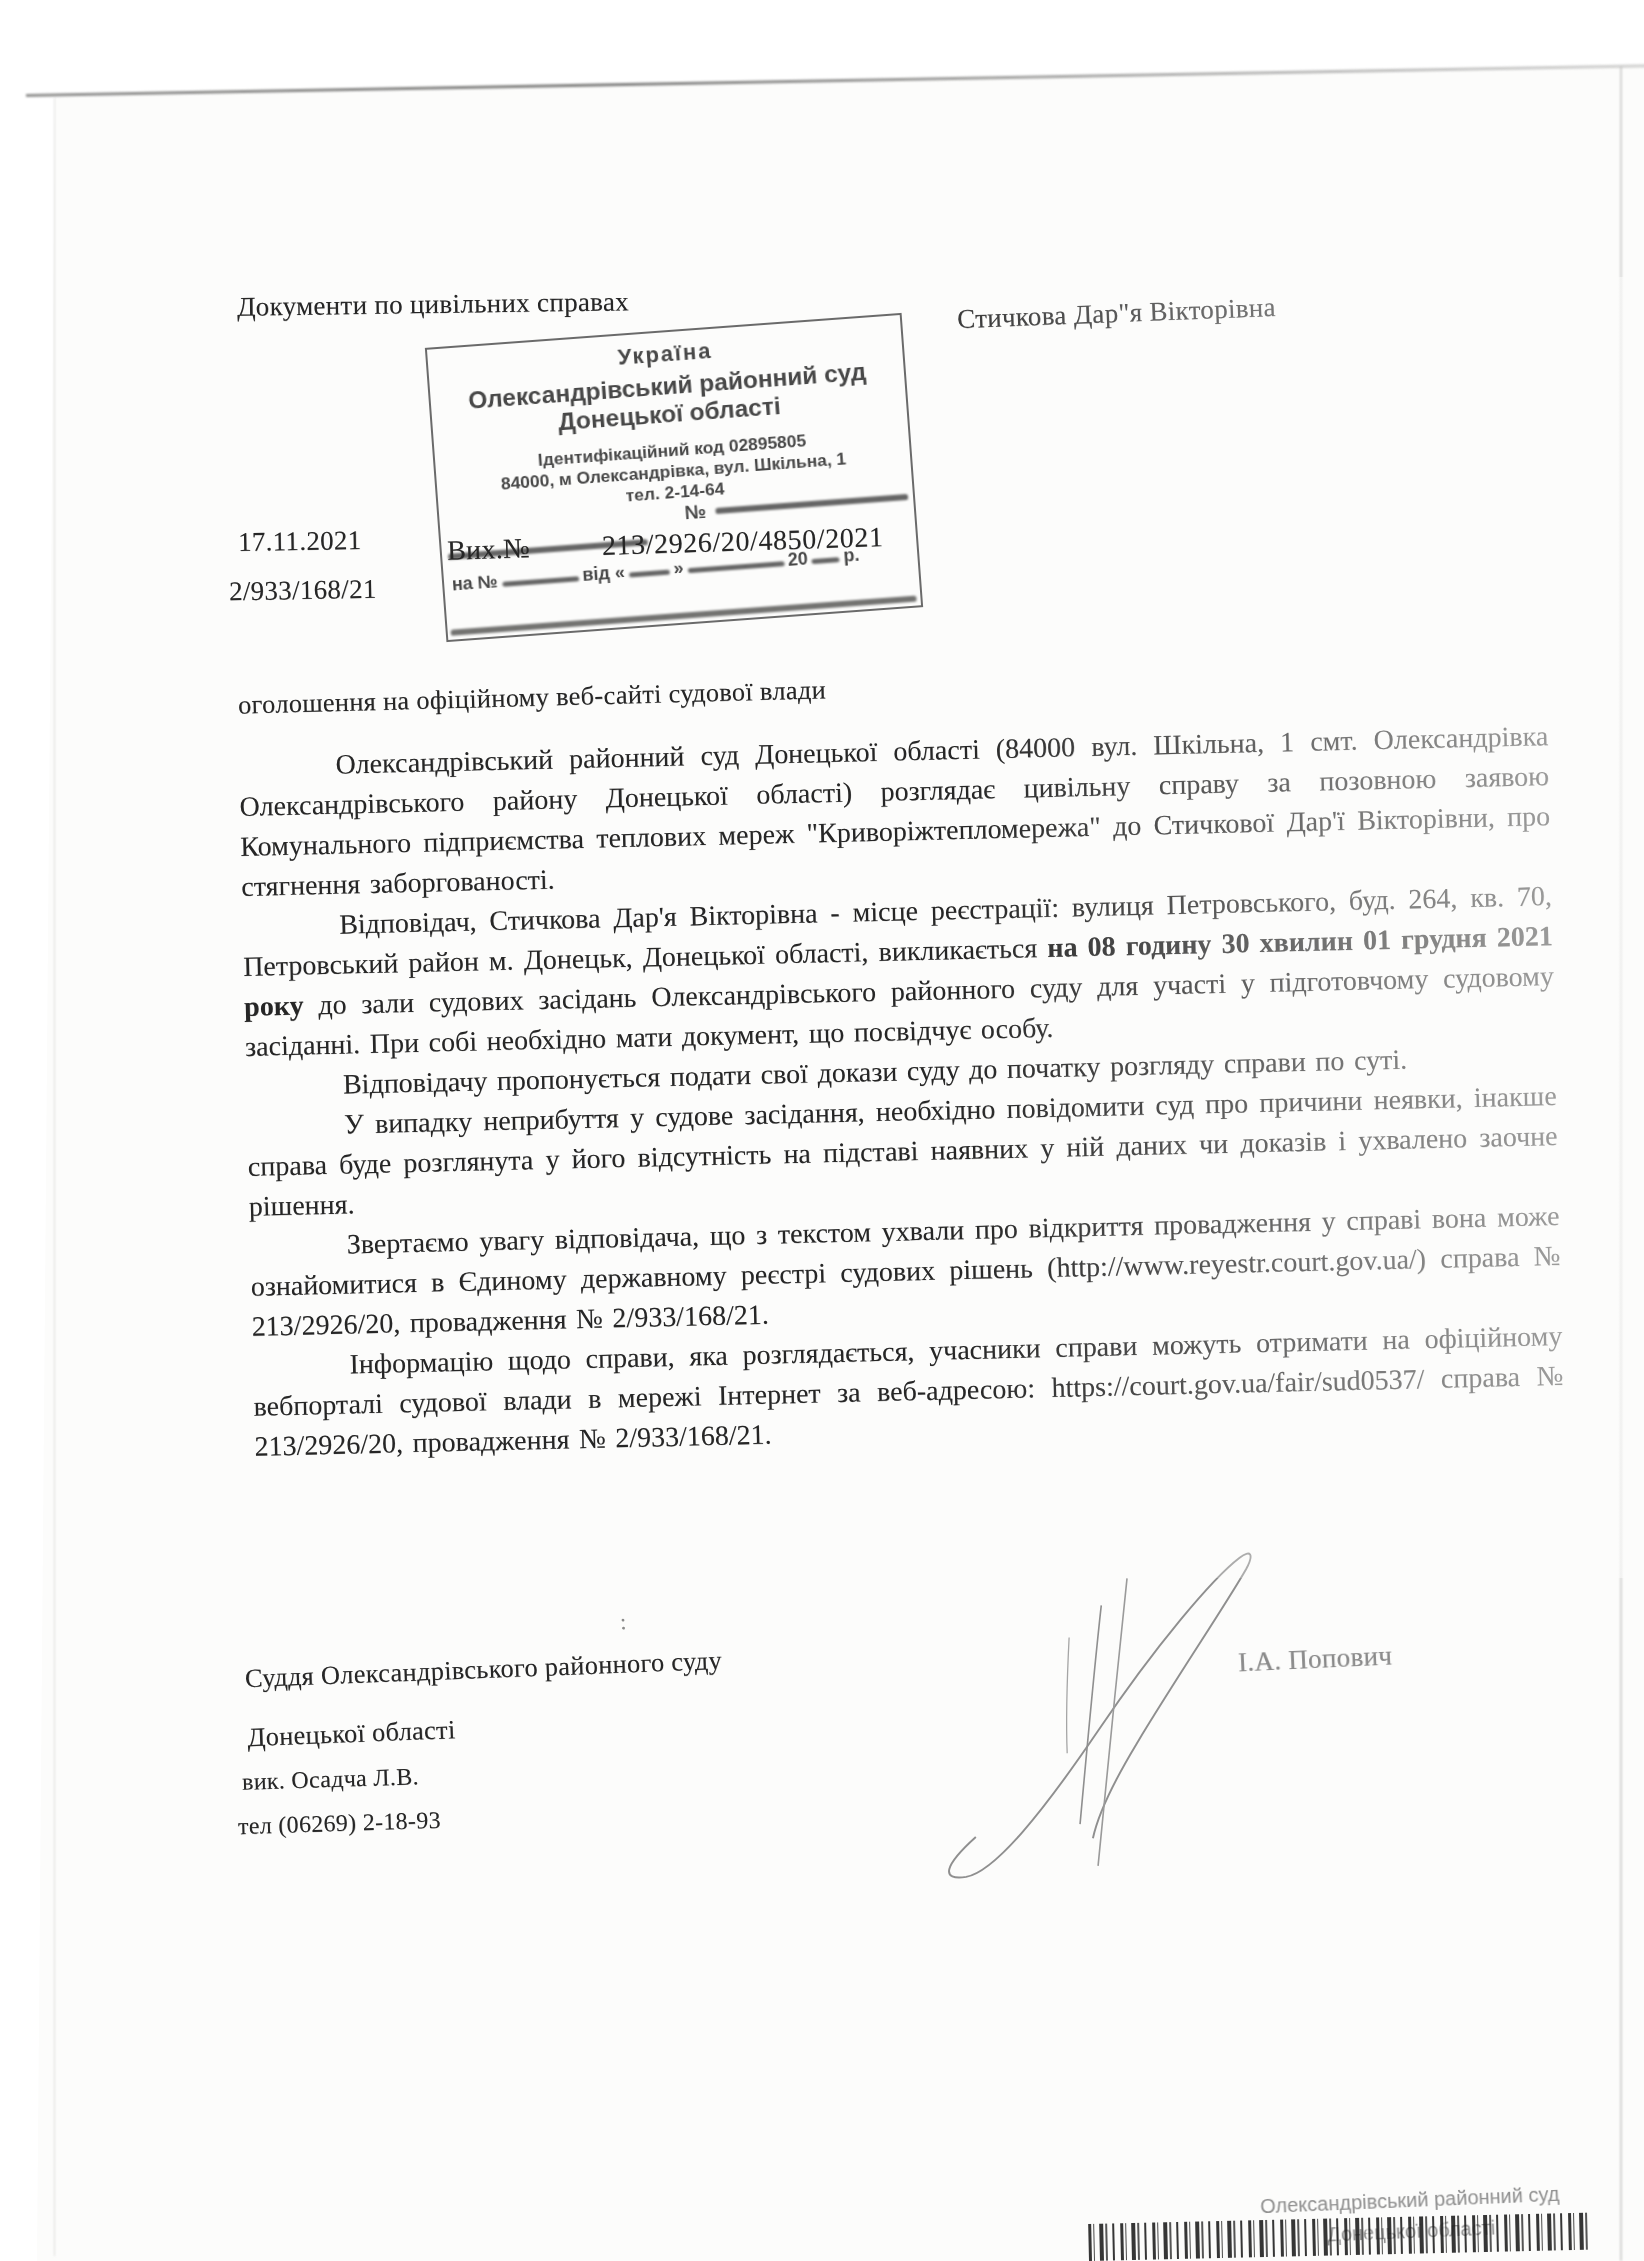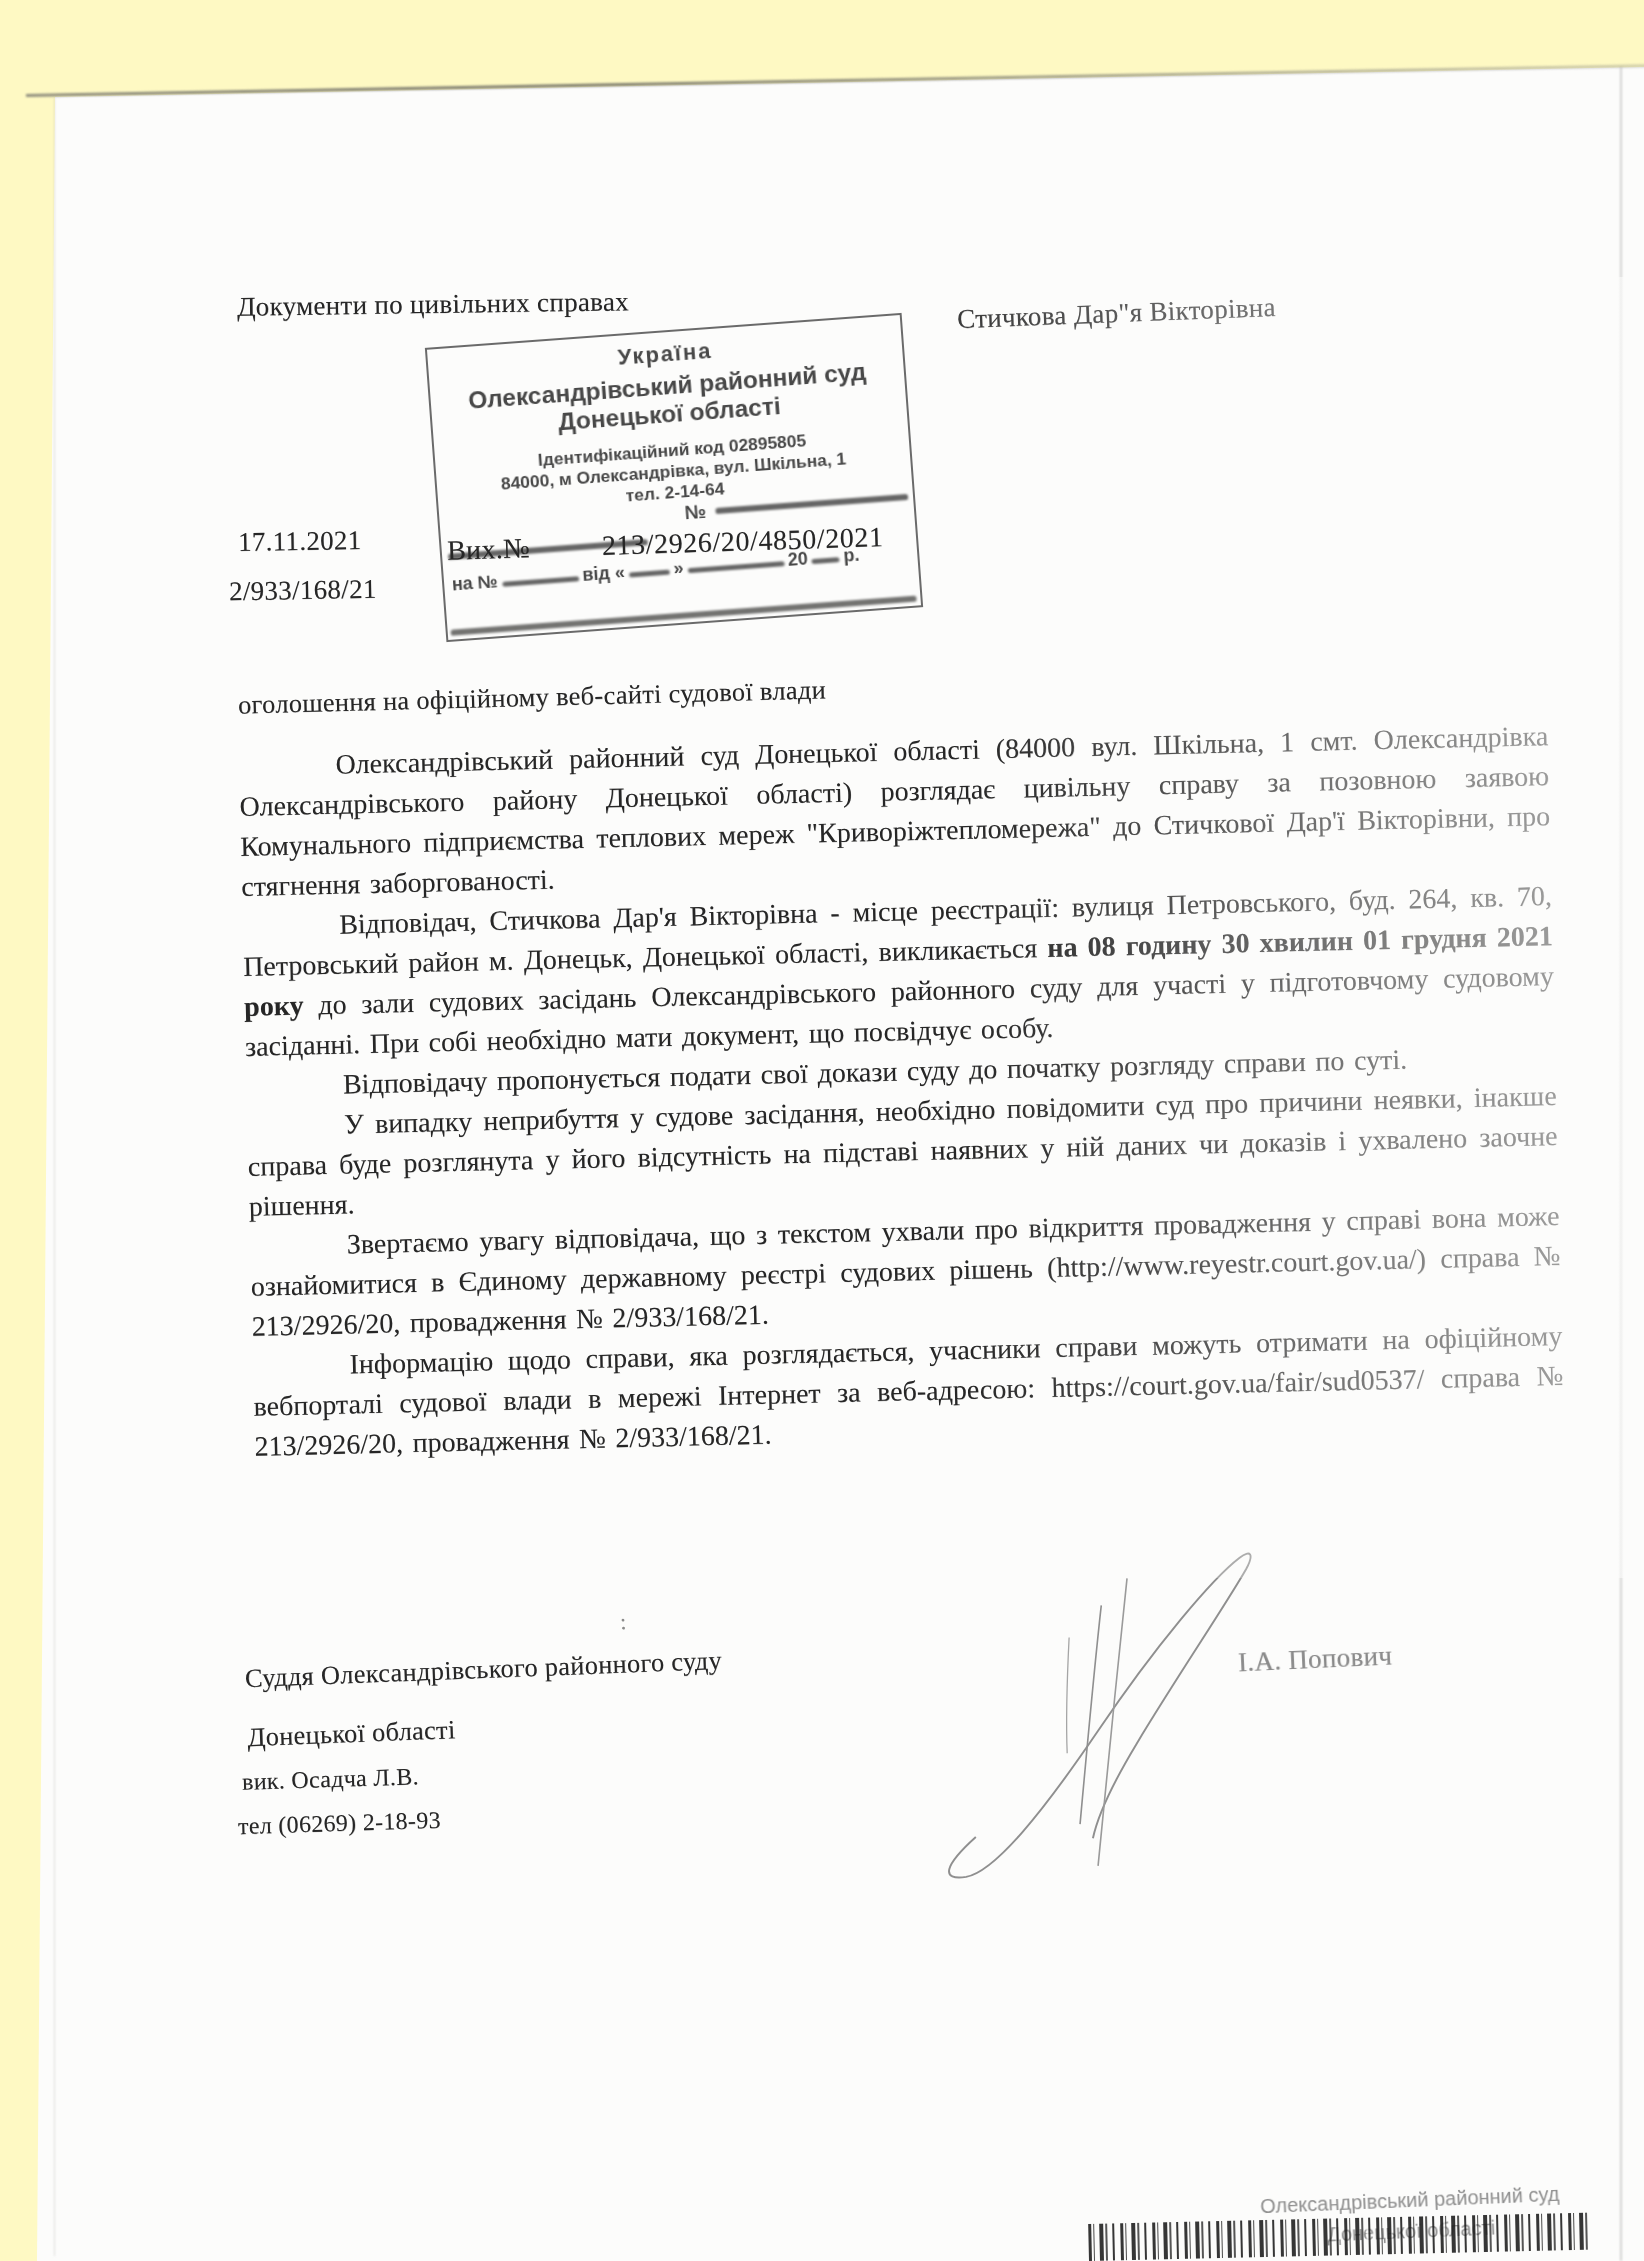--- a/index.html
+++ b/index.html
@@ -1,18 +1,18 @@
 <!DOCTYPE html>
 <html style="font-size:10.3px"><head>
 <meta charset="utf-8">
 <style>
   html,body{margin:0;padding:0;background:#e8e8e6;}
   .scan{
     position:relative;width:1644px;height:2261px;overflow:hidden;
-    background:#fef9c3;
+    background:#ffffff;
     font-family:"Liberation Serif","DejaVu Serif",serif;
     color:#262626;
   }
   .paper{
     position:absolute;inset:0;background:#fcfcfb;
     clip-path:polygon(55px 97px,1644px 67px,1644px 2261px,37px 2261px);
   }
   .edge-top{position:absolute;left:26px;top:94px;width:1636px;height:2.6px;
     background:linear-gradient(90deg,rgba(100,100,98,.7),rgba(85,85,83,.75) 35%,rgba(110,110,108,.5) 75%,rgba(130,130,128,.35));
     transform:rotate(-1.05deg);transform-origin:left center;filter:blur(0.9px);}

